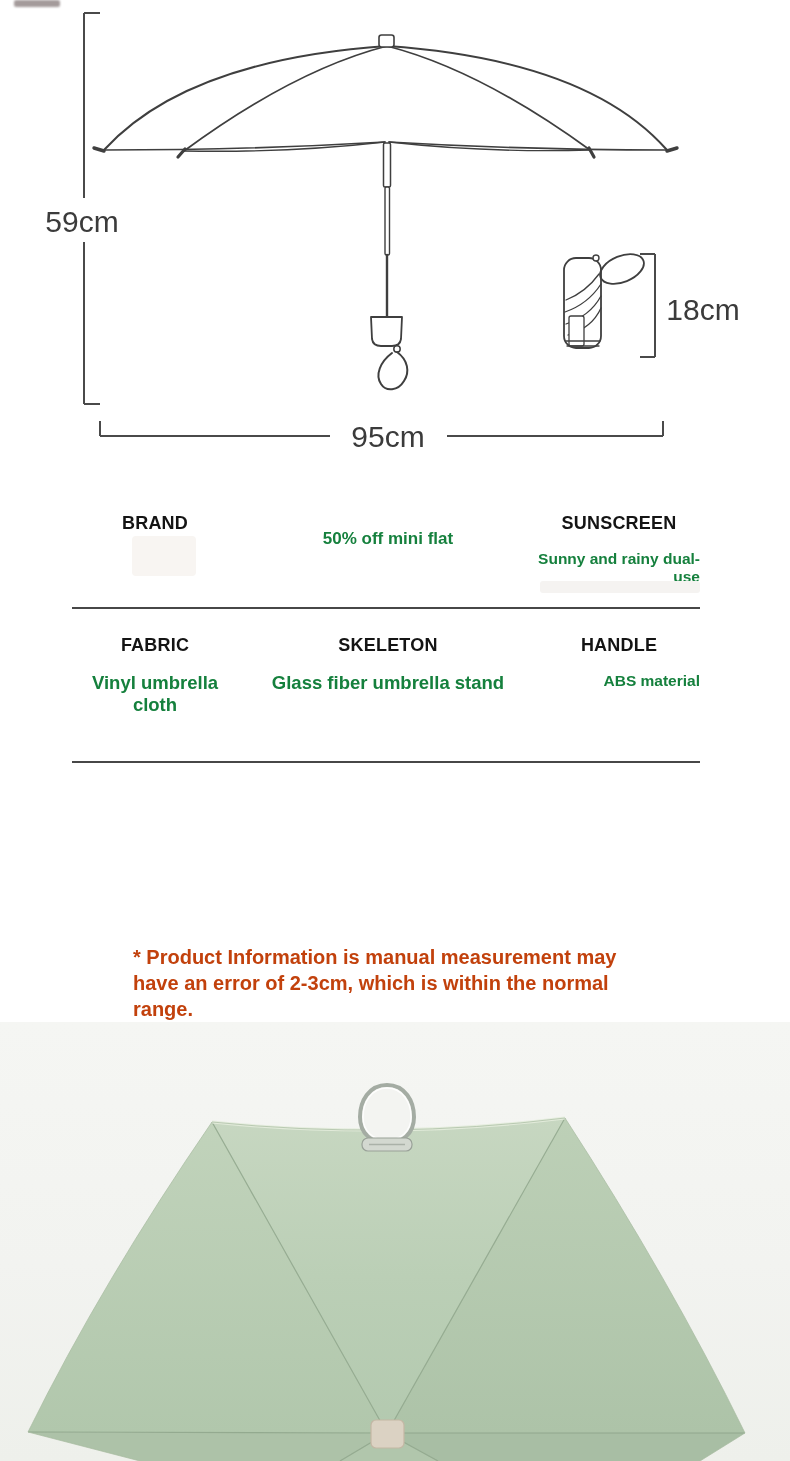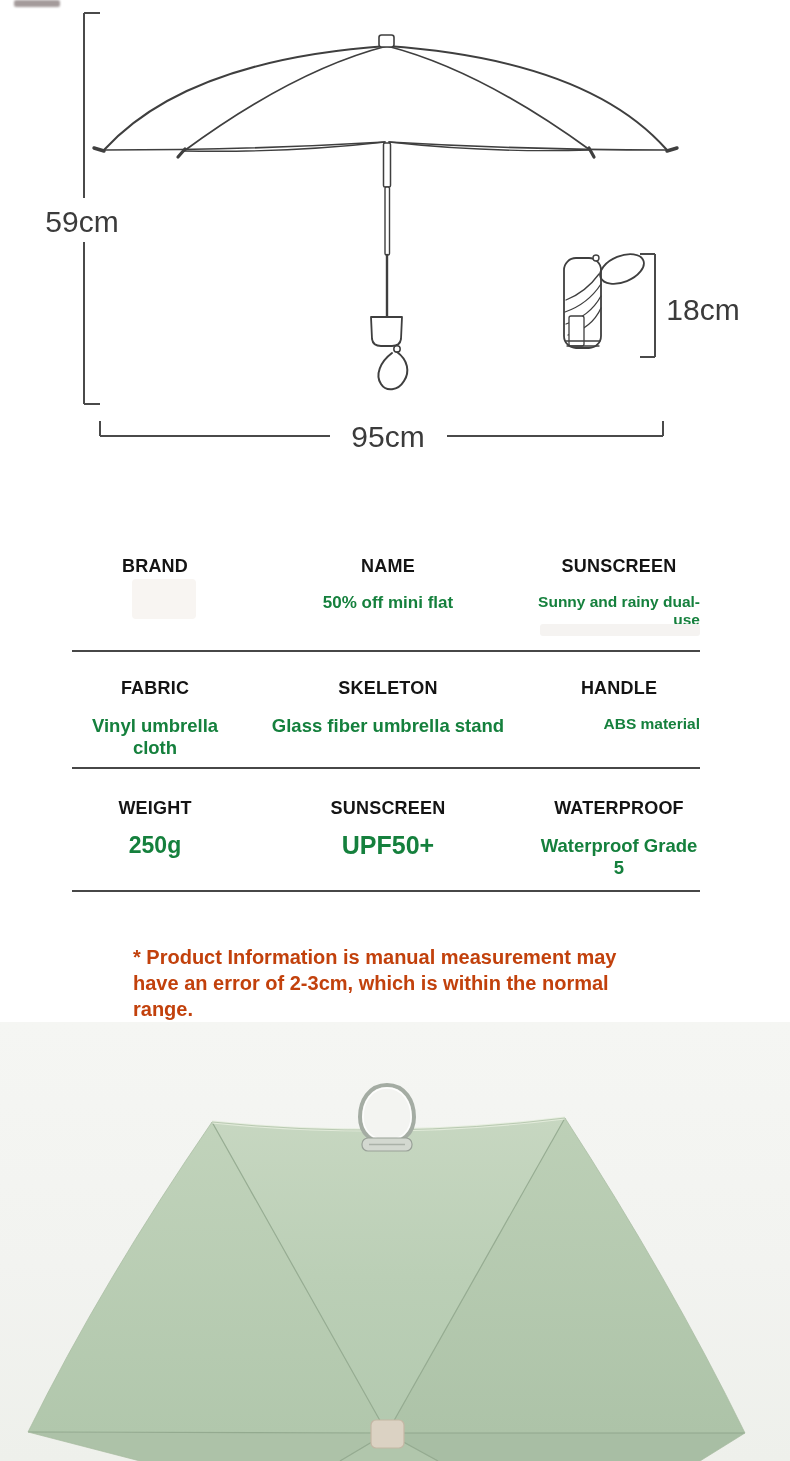--- a/index.html
+++ b/index.html
@@ -11,27 +11,27 @@
     color:#1b1b1b;
   }
   
   .diagram { position:absolute; top:0; left:0; width:788px; height:470px; }
   .watermark-remnant{
     position:absolute; top:0; left:14px; width:46px; height:7px;
     background:#5a4a4a; opacity:.55; filter:blur(1px);
     border-radius:2px;
   }
   
-  .spec-table { position:absolute; top:535px; left:72px; width:628px; }
+  .spec-table { position:absolute; top:492px; left:72px; width:628px; }
   .spec-row {
     display:grid; grid-template-columns:166px 300px 162px;
     border-bottom:2px solid #474747;
   }
   .spec-row.r1 { height:117px; padding-top:21px; }
-  .spec-row.r2 { height:117px; padding-top:26px; }
+  .spec-row.r2 { height:154px; padding-top:26px; }
   .spec-row.r3 { height:123px; padding-top:29px; }
   .spec-cell { text-align:center; }
   .spec-header { font-size:18px; font-weight:700; letter-spacing:.2px; color:#141414; }
   .spec-value  { font-weight:700; color:#15803d; margin-top:16px; }
   .v-xs { font-size:15.5px;text-align:right; }
   .v-sm { font-size:17px; }
   .v-md { font-size:18.5px; }
   .v-lg { font-size:23px; margin-top:13px; }
   .v-xl { font-size:25px; margin-top:12px; }
   .ghost-logo {
@@ -109,21 +109,20 @@
   <div class="spec-table">
 
     <div class="spec-row r1" style="position:relative;">
       <div class="ghost-logo"></div>
       <div class="ghost-line"></div>
       <div class="spec-cell">
         <div class="spec-header">BRAND</div>
         <div class="spec-value v-sm"></div>
       </div>
       <div class="spec-cell">
-        <div class="spec-header">NAME</div>
         <div class="spec-value v-sm">50% off mini flat</div>
       </div>
       <div class="spec-cell">
         <div class="spec-header">SUNSCREEN</div>
         <div class="spec-value v-xs">Sunny and rainy dual-use</div>
       </div>
     </div>
 
     <div class="spec-row r2">
       <div class="spec-cell">
@@ -133,34 +132,20 @@
       <div class="spec-cell">
         <div class="spec-header">SKELETON</div>
         <div class="spec-value v-md">Glass fiber umbrella stand</div>
       </div>
       <div class="spec-cell">
         <div class="spec-header">HANDLE</div>
         <div class="spec-value v-xs">ABS material</div>
       </div>
     </div>
 
-    <div class="spec-row r3">
-      <div class="spec-cell">
-        <div class="spec-header">WEIGHT</div>
-        <div class="spec-value v-lg">250g</div>
-      </div>
-      <div class="spec-cell">
-        <div class="spec-header">SUNSCREEN</div>
-        <div class="spec-value v-xl">UPF50+</div>
-      </div>
-      <div class="spec-cell">
-        <div class="spec-header">WATERPROOF</div>
-        <div class="spec-value v-md">Waterproof Grade 5</div>
-      </div>
-    </div>
 
   </div>
 
   <div class="disclaimer">* Product Information is manual measurement may have an error of 2-3cm, which is within the normal range.</div>
 
   <div class="photo">
     <svg width="790" height="439" viewBox="0 0 790 439">
       <defs>
         <linearGradient id="gL" x1="0" y1="0" x2="0" y2="1">
           <stop offset="0" stop-color="#c1d3bb"></stop>

